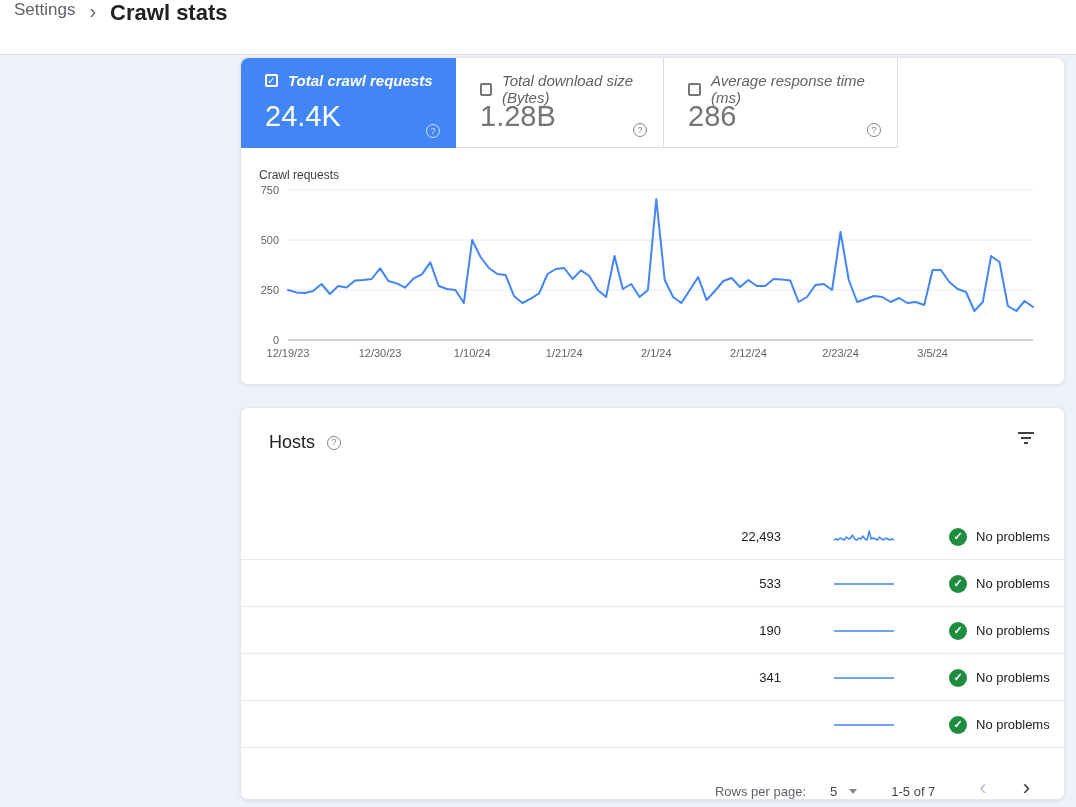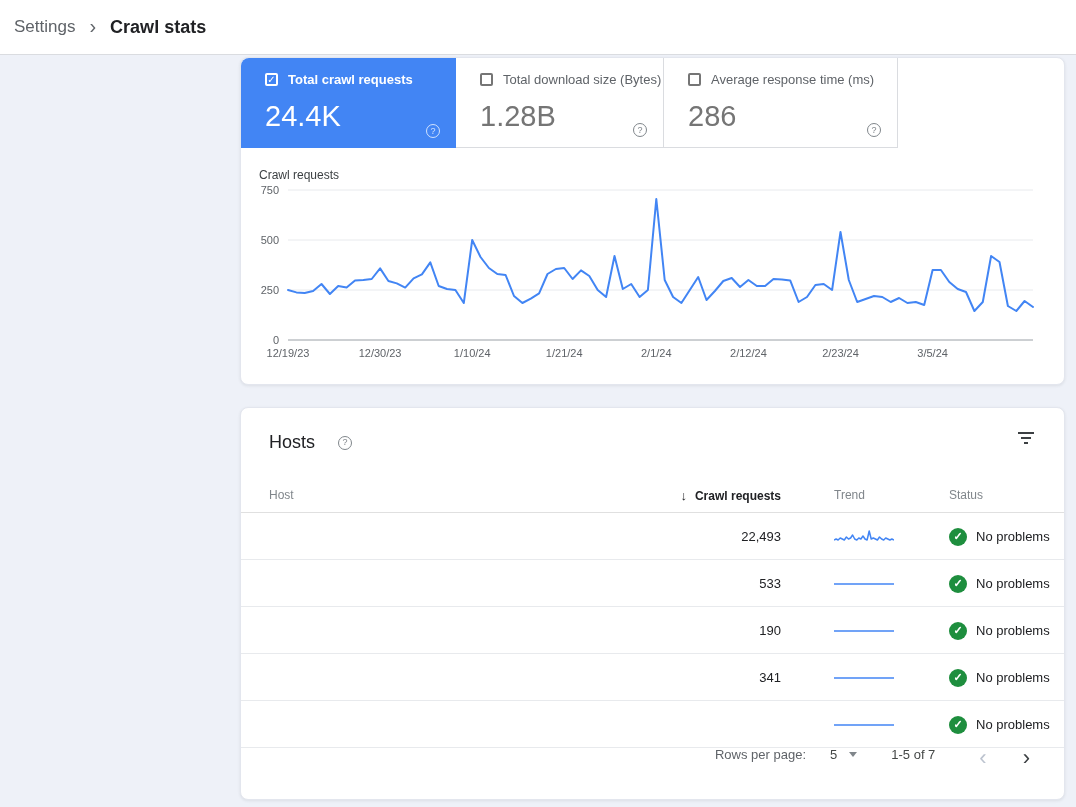--- a/index.html
+++ b/index.html
@@ -7,59 +7,59 @@
     --text-dark:#202124; --text-gray:#5f6368; --text-light:#80868b;
     --value-gray:#757575; --green:#1e8e3e; --grid:#e8eaed; --axis:#9aa0a6;
     --panel-border:#e3e6ee;
   }
   *{box-sizing:border-box;margin:0;padding:0;}
   html,body{width:1076px;height:807px;overflow:hidden;}
   body{background:var(--bg);font-family:"Liberation Sans",sans-serif;position:relative;}
 
   
   #topbar{position:absolute;left:0;top:0;width:1076px;height:55px;background:#fff;
-    border-bottom:1px solid var(--border);display:flex;align-items:center;padding-left:14px;}
+    border-bottom:1px solid var(--border);display:flex;padding-left:14px;}
   .crumb-parent{font-size:17px;color:var(--text-gray);cursor:pointer;}
   .crumb-sep{font-size:20px;color:var(--text-gray);margin:0 14px 2px 14px;}
-  .crumb-current{font-size:18px;color:var(--text-dark);font-weight:bold;}
+  .crumb-current{font-size:22px;color:var(--text-dark);font-weight:bold;}
 
   
   .panel{position:absolute;background:#fff;border:1px solid var(--panel-border);
     border-radius:8px;box-shadow:0 1px 3px rgba(60,64,67,.10);}
   #chart-panel{left:240px;top:57px;width:825px;height:328px;}
   #hosts-panel{left:240px;top:407px;width:825px;height:393px;}
 
   
   .cards-row{position:absolute;left:0;top:0;height:90px;display:flex;}
   .card{position:relative;height:90px;cursor:pointer;}
   .card-1{width:215px;background:var(--accent);border-top-left-radius:8px;}
   .card-2{width:207px;border-bottom:1px solid var(--border);}
   .card-3{width:235px;border-left:1px solid var(--border);border-right:1px solid var(--border);
     border-bottom:1px solid var(--border);}
   .card-top{position:absolute;left:24px;top:14px;display:flex;align-items:center;gap:10px;}
   .cbx{width:13px;height:13px;border:2px solid var(--value-gray);border-radius:2px;
     display:flex;align-items:center;justify-content:center;font-size:10px;line-height:1;}
   .card-1 .cbx{border-color:#fff;color:#fff;}
-  .card-label{font-size:13px;color:var(--text-gray);}
+  .card-label{font-size:15px;color:var(--text-gray);font-style:italic;}
   .card-1 .card-label{color:#fff;font-weight:bold;}
   .card-value{position:absolute;left:24px;top:42px;font-size:29px;color:var(--value-gray);}
   .card-1 .card-value{color:#fff;}
   .help{width:14px;height:14px;border:1.5px solid var(--text-light);border-radius:50%;
     color:var(--text-light);font-size:9px;display:inline-flex;align-items:center;
     justify-content:center;line-height:1;cursor:pointer;}
   .card .help{position:absolute;right:16px;bottom:10px;}
   .card-1 .help{border-color:rgba(255,255,255,.75);color:rgba(255,255,255,.75);}
 
   
   #chart-title{position:absolute;left:18px;top:110px;font-size:12px;color:#3c4043;}
   #chart-svg{position:absolute;left:0;top:125px;}
   #chart-svg text{font-family:"Liberation Sans",sans-serif;font-size:11px;fill:var(--text-gray);}
 
   
-  #hosts-title-row{position:absolute;left:28px;top:24px;display:flex;align-items:center;gap:23px;}
+  #hosts-title-row{position:absolute;left:28px;top:24px;display:flex;align-items:center;gap:12px;}
   #hosts-title{font-size:18px;color:var(--text-dark);}
   #filter-icon{position:absolute;right:30px;top:24px;width:16px;height:13px;cursor:pointer;}
   #filter-icon span{display:block;height:2px;background:#3c4043;margin:0 auto 3px auto;}
   #filter-icon .f1{width:16px;} #filter-icon .f2{width:10px;} #filter-icon .f3{width:4px;}
 
   .thead{position:absolute;left:0;top:72px;right:0;height:33px;border-bottom:1px solid #e0e0e0;}
   .th{position:absolute;top:8px;font-size:12px;color:var(--text-light);cursor:pointer;}
   .th-host{left:28px;}
   .th-req{left:380px;width:160px;text-align:right;color:var(--text-dark);font-weight:bold;}
   .th-req .sort-arrow{font-weight:normal;margin-right:8px;font-size:13px;}
@@ -70,21 +70,21 @@
   .t-row{position:relative;height:47px;border-bottom:1px solid var(--row-border);cursor:pointer;}
   .c-host{position:absolute;left:28px;top:0;height:47px;line-height:47px;font-size:13px;color:var(--text-dark);}
   .c-req{position:absolute;left:380px;width:160px;top:0;height:47px;line-height:47px;
     text-align:right;font-size:13px;color:var(--text-dark);}
   .c-trend{position:absolute;left:593px;top:15px;width:60px;height:17px;}
   .c-status{position:absolute;left:708px;top:0;height:47px;display:flex;align-items:center;gap:9px;}
   .okc{width:18px;height:18px;border-radius:50%;background:var(--green);color:#fff;
     display:flex;align-items:center;justify-content:center;font-size:11px;font-weight:bold;line-height:1;}
   .status-label{font-size:13px;color:var(--text-dark);}
 
-  .tfoot{position:absolute;left:0;bottom:0;right:0;height:52px;display:flex;align-items:flex-start;
+  .tfoot{position:absolute;left:0;bottom:0;right:0;height:52px;display:flex;align-items:flex-end;
     justify-content:flex-end;padding-right:30px;font-size:13px;color:var(--text-gray);}
   .rpp-label{margin-right:24px;}
   .rpp-select{display:flex;align-items:center;gap:12px;cursor:pointer;margin-right:34px;color:#444746;}
   .caret{width:0;height:0;border-left:4px solid transparent;border-right:4px solid transparent;
     border-top:5px solid var(--text-light);}
   .range{margin-right:40px;color:#444746;}
   .pg{font-size:22px;line-height:1;cursor:pointer;padding:0 4px;}
   .pg-prev{color:#bcc3cf;margin-right:28px;}
   .pg-next{color:#3c4043;}
 </style>
@@ -151,26 +151,20 @@
   <div id="hosts-title-row">
     <span id="hosts-title">Hosts</span>
     <span class="help">?</span>
   </div>
   <div id="filter-icon">
     <span class="f1"></span>
       <span class="f2"></span>
       <span class="f3"></span>
   </div>
 
-  <div class="thead">
-    <span class="th th-host">Host</span>
-    <span class="th th-req"><span class="sort-arrow">↓</span><span>Crawl requests</span></span>
-    <span class="th th-trend">Trend</span>
-    <span class="th th-status">Status</span>
-  </div>
 
   <div id="hosts-rows">
       <div class="t-row">
         <div class="c-host"></div>
         <div class="c-req">22,493</div>
         <div class="c-trend"><svg width="60" height="17">
             <polyline points="0.0,12 2.1,11 4.1,12 6.2,10 8.3,11 10.3,12 12.4,9 14.5,11 16.6,10 18.6,7 20.7,11 22.8,12 24.8,10 26.9,11 29.0,8 31.0,11 33.1,12 35.2,3 37.2,11 39.3,10 41.4,11 43.4,12 45.5,9 47.6,11 49.7,12 51.7,10 53.8,11 55.9,12 57.9,11 60.0,12" fill="none" stroke="#4285f4" stroke-width="1.5" stroke-linejoin="round"></polyline>
           </svg></div>
         <div class="c-status">
           <span class="okc">✓</span>

